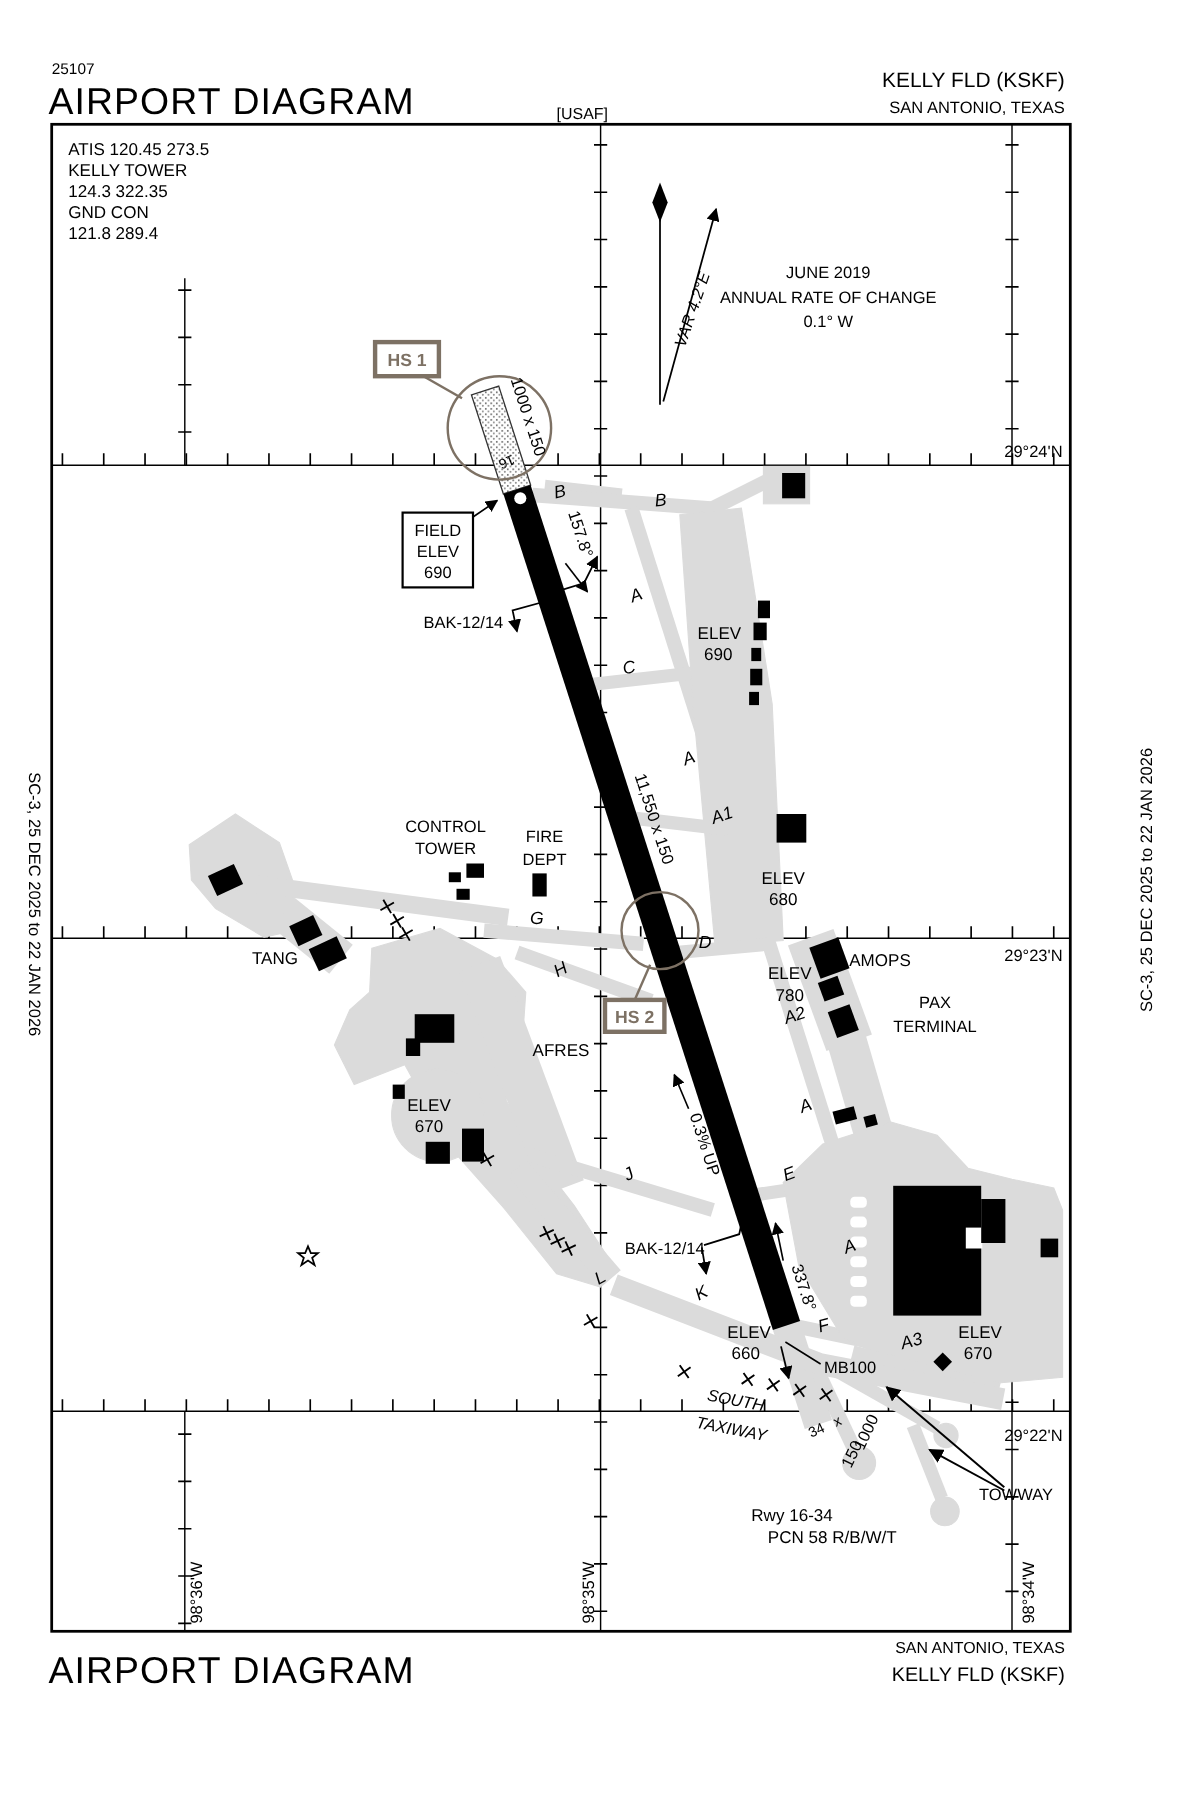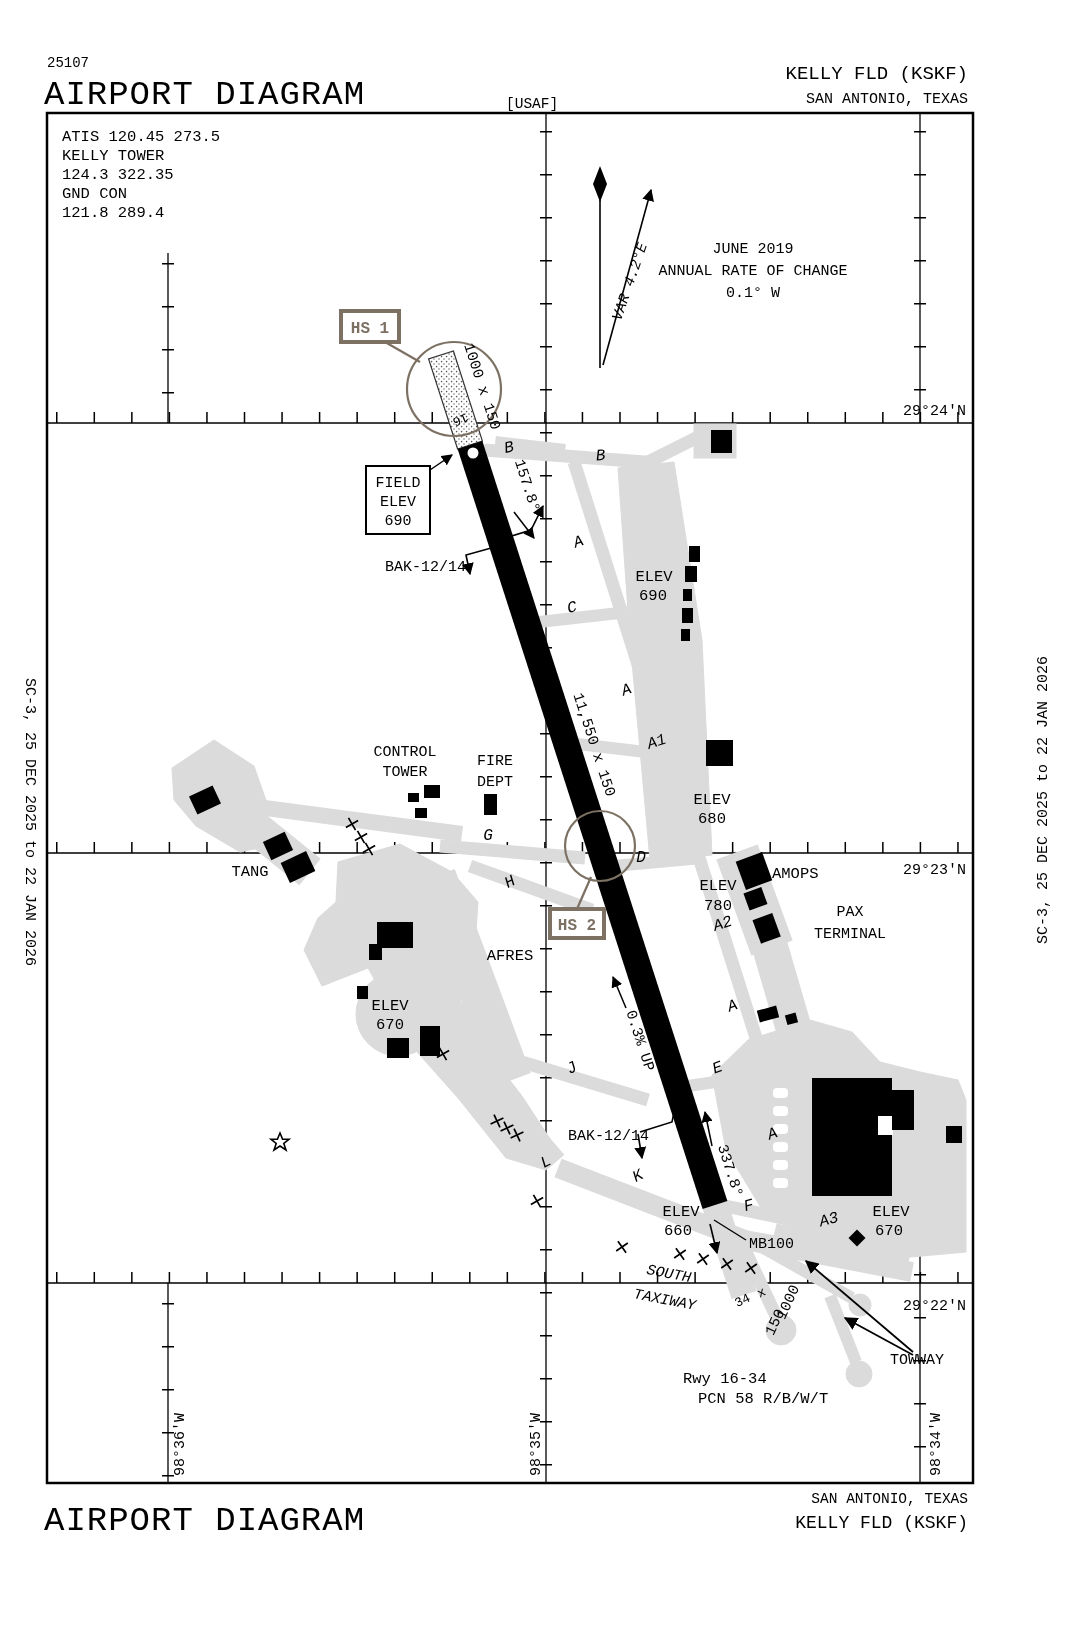--- a/index.html
+++ b/index.html
@@ -1,18 +1,18 @@
 <!DOCTYPE html>
 <html><head>
 <meta charset="utf-8">
 <title>Airport Diagram</title>
 <style>
   html,body{margin:0;padding:0;background:#ffffff;}
   .page{position:relative;width:1075px;height:1647px;background:#fff;overflow:hidden;
-        font-family:Liberation Mono, monospace;}
+        font-family:Liberation Sans, sans-serif;}
   svg{position:absolute;left:0;top:0;}
   text{fill:#000;}
   .t-head-big{font-size:34px;letter-spacing:1px;}
   .t-small{font-size:14px;}
   .comm{font-size:15.5px;}
   .lbl{font-size:15px;}
   .lbl-b{font-size:15.5px;}
   .tw{font-size:16px;font-style:italic;}
   .coord{font-size:15px;}
   .hs-text{font-size:16px;fill:#7d7164;font-weight:bold;}

